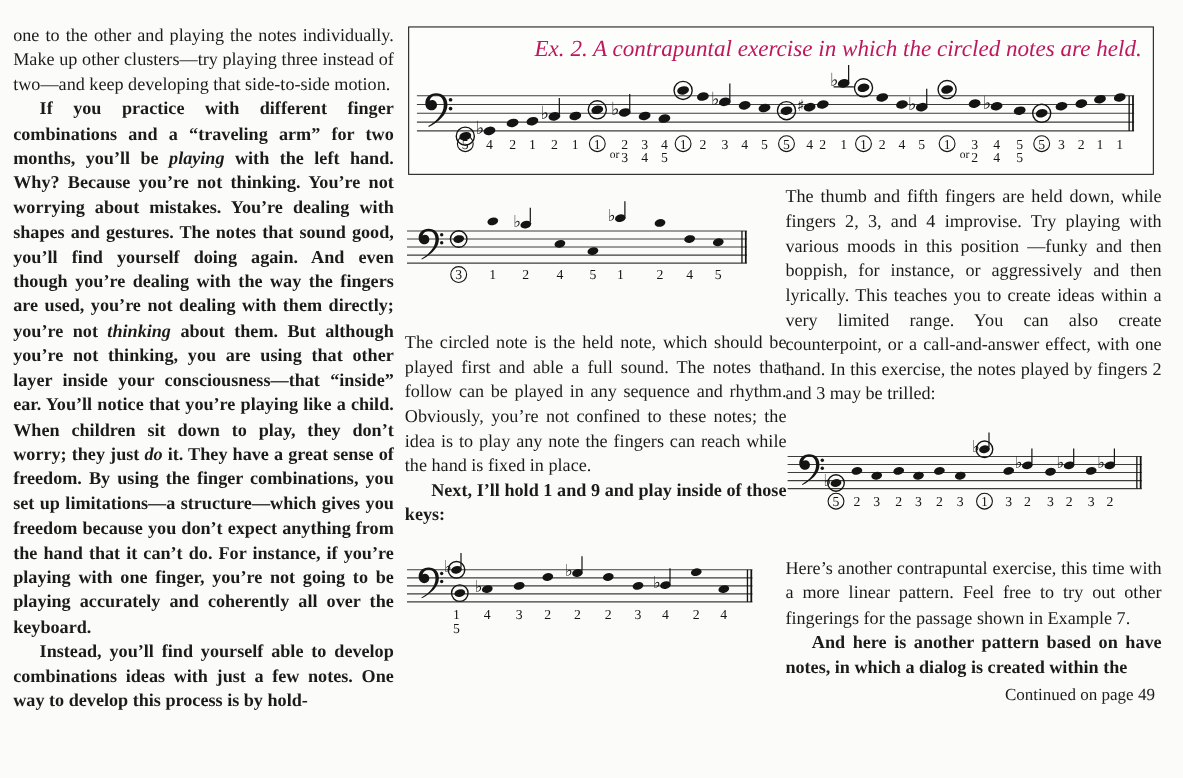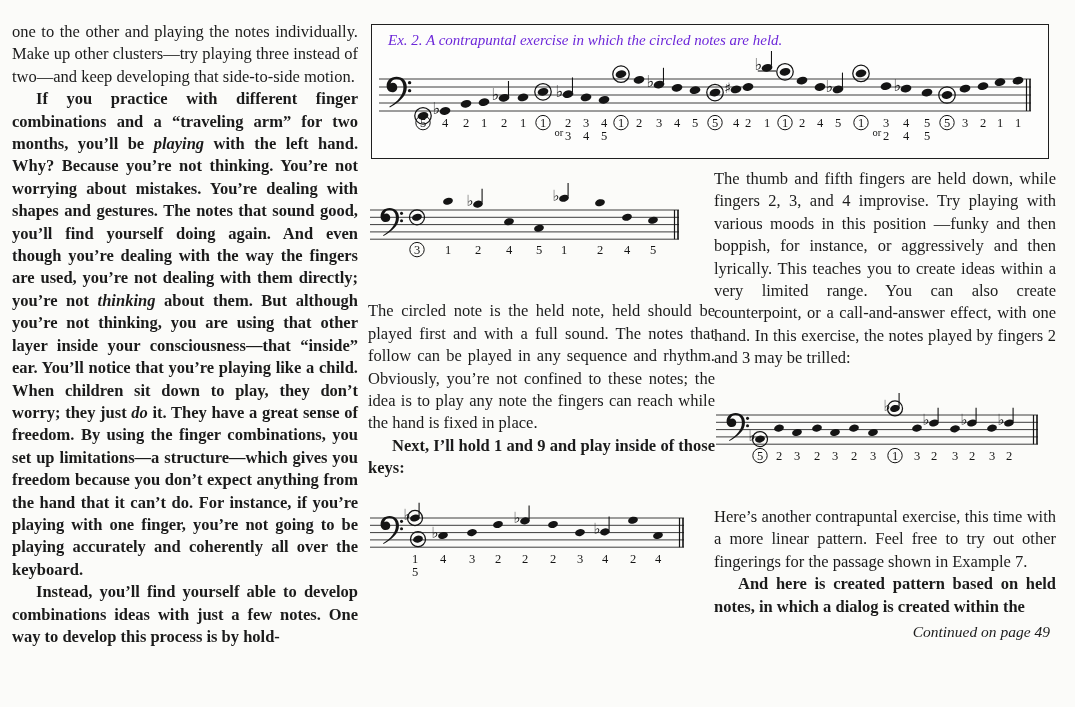--- a/index.html
+++ b/index.html
@@ -5,27 +5,27 @@
   html,body{margin:0;padding:0;}
   body{width:1075px;height:707px;overflow:hidden;background:#fbfbf9;}
   .page{position:relative;width:1075px;height:707px;font-family:"Liberation Serif",serif;color:#1b1b1b;padding-left:20px;}
   .col{position:absolute;text-align:justify;font-size:16.5px;line-height:22.4px;}
   .col p{margin:0;}
   .col p.indent{text-indent:24px;font-weight:bold;}
   .left-col{left:12px;top:21px;width:346px;}
   .mid-col{left:368px;top:168px;width:347px;}
   .right-col{left:714px;top:168px;width:342px;}
   .exbox{position:absolute;left:371px;top:24px;width:678px;height:135px;border:1.5px solid #1f1f1f;background:#fdfdfc;box-sizing:border-box;}
-  .exbox .caption{font-style:italic;font-size:15px;padding:7px 10px 0 16px;color:#6d28d9;}
+  .exbox .caption{font-style:italic;font-size:21px;padding:7px 10px 0 16px;color:#be185d;text-align:right;}
   .music{margin:0;}
   .mid-col .music{margin:12px 0 24px 0;}
   .right-col .music{margin:13px 0 22px 0;}
   .exbox .music{margin:2px 0 0 4px;}
   .mt-a{margin-top:2px;}
-  .continued{text-align:right;font-style:italic;font-size:15.5px;margin-top:3px !important;padding-right:6px;}
+  .continued{text-align:right;font-size:15.5px;margin-top:3px !important;padding-right:6px;}
   svg text{user-select:none;}
 </style>
 </head>
 <body style="background: rgb(251, 251, 249);">
 
 <div class="page" style="color: rgb(27, 27, 27);">
 
   <div class="col left-col">
     <p>one to the other and playing the notes individually. Make up other clusters—try playing three instead of two—and keep developing that side-to-side motion.</p>
     <p class="indent">If you practice with different finger combinations and a “traveling arm” for two months, you’ll be <i>playing</i> with the left hand. Why? Because you’re not thinking. You’re not worrying about mistakes. You’re dealing with shapes and gestures. The notes that sound good, you’ll find yourself doing again. And even though you’re dealing with the way the fingers are used, you’re not dealing with them directly; you’re not <i>thinking</i> about them. But although you’re not thinking, you are using that other layer inside your consciousness—that “inside” ear. You’ll notice that you’re playing like a child. When children sit down to play, they don’t worry; they just <i>do</i> it. They have a great sense of freedom. By using the finger combinations, you set up limitations—a structure—which gives you freedom because you don’t expect anything from the hand that it can’t do. For instance, if you’re playing with one finger, you’re not going to be playing accurately and coherently all over the keyboard.</p>
@@ -182,21 +182,21 @@
           <circle cx="49" cy="69.6" r="7.2" fill="none" stroke="#141414" stroke-width="1"></circle>
           <text x="80" y="74" text-anchor="middle" font-size="12.5" fill="#141414" font-family="&quot;Liberation Serif&quot;,serif">1</text>
           <text x="110" y="74" text-anchor="middle" font-size="12.5" fill="#141414" font-family="&quot;Liberation Serif&quot;,serif">2</text>
           <text x="141" y="74" text-anchor="middle" font-size="12.5" fill="#141414" font-family="&quot;Liberation Serif&quot;,serif">4</text>
           <text x="171" y="74" text-anchor="middle" font-size="12.5" fill="#141414" font-family="&quot;Liberation Serif&quot;,serif">5</text>
           <text x="196" y="74" text-anchor="middle" font-size="12.5" fill="#141414" font-family="&quot;Liberation Serif&quot;,serif">1</text>
           <text x="232" y="74" text-anchor="middle" font-size="12.5" fill="#141414" font-family="&quot;Liberation Serif&quot;,serif">2</text>
           <text x="259" y="74" text-anchor="middle" font-size="12.5" fill="#141414" font-family="&quot;Liberation Serif&quot;,serif">4</text>
           <text x="285" y="74" text-anchor="middle" font-size="12.5" fill="#141414" font-family="&quot;Liberation Serif&quot;,serif">5</text>
         </svg></div>
-    <p class="mt-a">The circled note is the held note, held should be played first and with a full sound. The notes that follow can be played in any sequence and rhythm. Obviously, you’re not confined to these notes; the idea is to play any note the fingers can reach while the hand is fixed in place.</p>
+    <p class="mt-a">The circled note is the held note, which should be played first and able a full sound. The notes that follow can be played in any sequence and rhythm. Obviously, you’re not confined to these notes; the idea is to play any note the fingers can reach while the hand is fixed in place.</p>
     <p class="indent">Next, I’ll hold 1 and 9 and play inside of those keys:</p>
     <div class="music"><svg width="330" height="94">
           <line x1="2" y1="26" x2="316" y2="26" stroke="#3c3c3c" stroke-width="1"></line>
           <line x1="2" y1="33.3" x2="316" y2="33.3" stroke="#3c3c3c" stroke-width="1"></line>
           <line x1="2" y1="40.6" x2="316" y2="40.6" stroke="#3c3c3c" stroke-width="1"></line>
           <line x1="2" y1="47.9" x2="316" y2="47.9" stroke="#3c3c3c" stroke-width="1"></line>
           <line x1="2" y1="55.2" x2="316" y2="55.2" stroke="#3c3c3c" stroke-width="1"></line>
           <line x1="311.5" y1="26" x2="311.5" y2="55.2" stroke="#141414" stroke-width="1.2"></line>
           <line x1="315" y1="26" x2="315" y2="55.2" stroke="#141414" stroke-width="1.6"></line>
           <g transform="translate(12,26) scale(0.73)" fill="#141414">
@@ -289,17 +289,17 @@
           <text x="181" y="77" text-anchor="middle" font-size="12.5" fill="#141414" font-family="&quot;Liberation Serif&quot;,serif">1</text>
           <circle cx="181" cy="72.6" r="7.2" fill="none" stroke="#141414" stroke-width="1"></circle>
           <text x="203" y="77" text-anchor="middle" font-size="12.5" fill="#141414" font-family="&quot;Liberation Serif&quot;,serif">3</text>
           <text x="220" y="77" text-anchor="middle" font-size="12.5" fill="#141414" font-family="&quot;Liberation Serif&quot;,serif">2</text>
           <text x="241" y="77" text-anchor="middle" font-size="12.5" fill="#141414" font-family="&quot;Liberation Serif&quot;,serif">3</text>
           <text x="258" y="77" text-anchor="middle" font-size="12.5" fill="#141414" font-family="&quot;Liberation Serif&quot;,serif">2</text>
           <text x="278" y="77" text-anchor="middle" font-size="12.5" fill="#141414" font-family="&quot;Liberation Serif&quot;,serif">3</text>
           <text x="295" y="77" text-anchor="middle" font-size="12.5" fill="#141414" font-family="&quot;Liberation Serif&quot;,serif">2</text>
         </svg></div>
     <p>Here’s another contrapuntal exercise, this time with a more linear pattern. Feel free to try out other fingerings for the passage shown in Example 7.</p>
-    <p class="indent">And here is created pattern based on held notes, in which a dialog is created within the</p>
+    <p class="indent">And here is another pattern based on have notes, in which a dialog is created within the</p>
     <p class="continued">Continued on page 49</p>
   </div>
 
 </div>
 
 </body></html>

